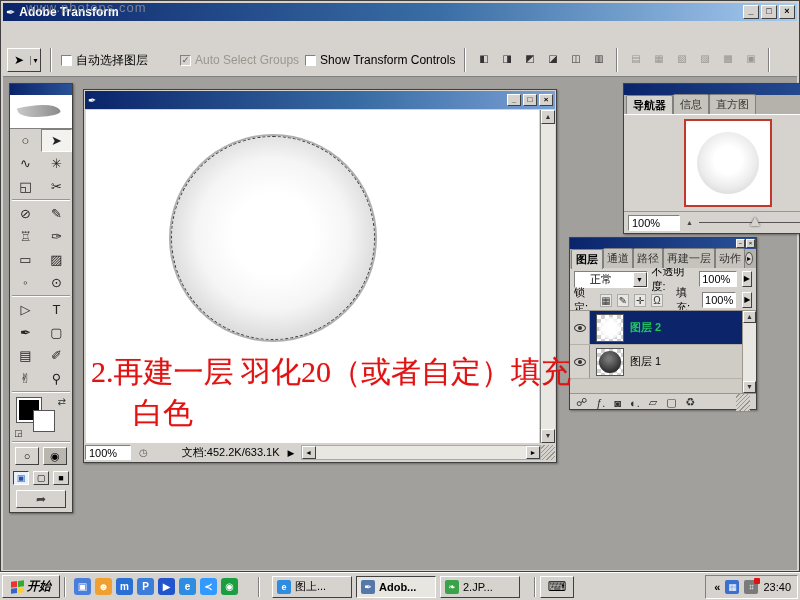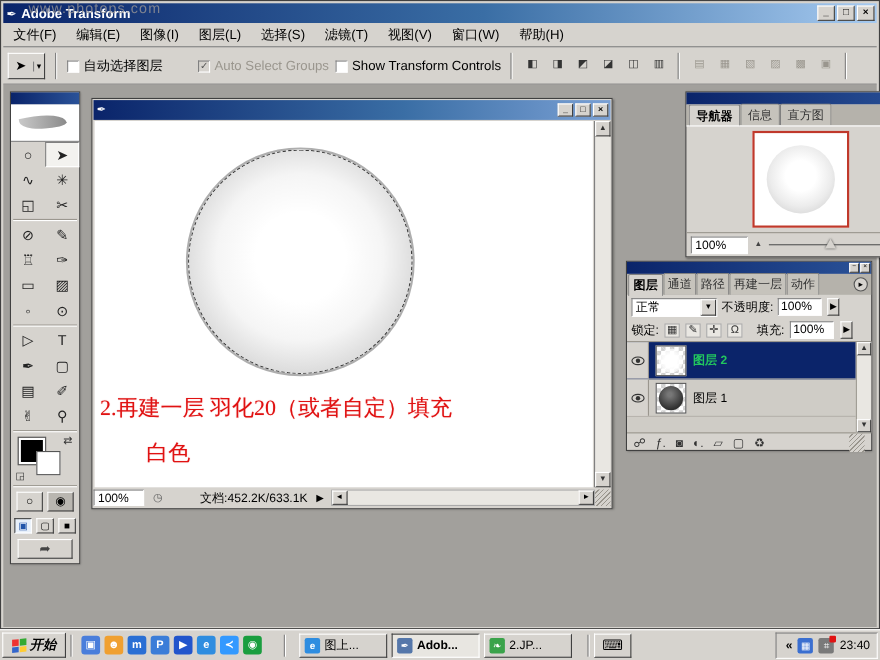--- a/index.html
+++ b/index.html
@@ -104,21 +104,21 @@
     background:radial-gradient(circle at 50% 45%,#fff 30%,#ececec 60%,#c6c6c6 100%);}
   .navfoot{height:22px;display:flex;align-items:center;gap:6px;padding:0 4px;border-top:1px solid #9a968e;}
   .navzoom{width:52px;height:16px;background:#fff;border:1px solid;border-color:#808080 #fff #fff #808080;font-size:11px;padding:1px 3px;}
   .mtn{font-size:7px;color:#444;} .mtn.big{font-size:10px;}
   .slider{flex:1;height:1px;background:#555;position:relative;}
   .sthumb{position:absolute;left:46%;top:-5px;width:0;height:0;border-left:5px solid transparent;
     border-right:5px solid transparent;border-bottom:9px solid #d6d3ce;filter:drop-shadow(0 0 1px #444);}
   
   .lrow1{display:flex;align-items:center;gap:4px;padding:2px 4px;height:22px;}
   .blendsel{width:78px;height:17px;background:#fff;border:1px solid;border-color:#808080 #fff #fff #808080;
-    font-size:11px;display:flex;align-items:center;padding-left:3px;}
+    font-size:11px;display:flex;align-items:center;padding-left:15px;}
   .blendsel .dd{margin-left:auto;width:14px;height:15px;background:#d6d3ce;border:1px solid;border-color:#fff #404040 #404040 #fff;font-size:7px;text-align:center;line-height:13px;}
   .plabel{font-size:11px;}
   .pctbox{width:40px;height:16px;background:#fff;border:1px solid;border-color:#808080 #fff #fff #808080;
     font-size:11px;padding:1px 2px;display:flex;align-items:center;}
   .pctarr{width:11px;height:16px;font-size:8px;line-height:14px;text-align:center;background:#d6d3ce;
     border:1px solid;border-color:#fff #404040 #404040 #fff;margin-left:1px;}
   .lockrow{display:flex;align-items:center;gap:5px;padding:0 4px;height:20px;font-size:11px;}
   .lockico{font-size:10px;color:#333;border:1px solid #aaa;width:14px;height:13px;line-height:11px;text-align:center;background:#e9e7e2;}
   .layerlist{position:relative;height:84px;background:#cfccc6;border-top:1px solid #9a968e;border-bottom:1px solid #9a968e;}
   .lrow{display:flex;align-items:center;height:34px;border-bottom:1px solid #b5b2ab;width:calc(100% - 14px);}
@@ -135,21 +135,21 @@
   .blob.white{background:radial-gradient(circle,#fff 35%,rgba(255,255,255,.65) 70%,rgba(255,255,255,0) 100%);}
   .blob.dark{background:radial-gradient(circle at 45% 35%,#777 10%,#2a2a2a 75%);}
   .lname{font-size:11px;}
   .lrow.sel .lname{font-weight:bold;}
   .lscroll{position:absolute;right:0;top:0;bottom:0;width:14px;background:#e9e7e2;border-left:1px solid #9a968e;
     display:flex;flex-direction:column;justify-content:space-between;}
   .lfoot{height:17px;display:flex;align-items:center;gap:9px;padding:0 6px;font-size:11px;color:#333;}
   .lfoot .grip{margin-left:auto;height:100%;}
   
   .annotation{position:absolute;left:90px;top:350px;z-index:60;color:#e01212;
-    font-family:"Liberation Serif","DejaVu Serif",serif;font-size:20px;line-height:41px;pointer-events:none;
+    font-family:"Liberation Serif","DejaVu Serif",serif;font-size:30px;line-height:41px;pointer-events:none;
     text-shadow:0 0 1px rgba(224,18,18,.4);}
   .annotation .l2{padding-left:42px;}
   
   .watermark{position:absolute;left:26px;top:0;z-index:30;color:#8f8f94;font-size:13px;
     letter-spacing:1px;opacity:.85;pointer-events:none;}
   
   .taskbar{position:absolute;left:0;right:0;bottom:0;height:28px;background:#d6d3ce;border-top:1px solid #fff;
     display:flex;align-items:center;padding:0 2px;gap:4px;}
   .startbtn{width:58px;height:23px;border:1px solid;border-color:#fff #404040 #404040 #fff;background:#d6d3ce;
     display:flex;align-items:center;justify-content:center;gap:3px;font-weight:bold;font-size:12px;font-style:italic;}
@@ -179,31 +179,20 @@
   <div class="titlebar">
     <span style="font-size:11px">✒</span>
     <span>Adobe Transform</span>
     <span class="winbtns">
       <span class="wbtn">_</span>
       <span class="wbtn">□</span>
       <span class="wbtn">×</span>
     </span>
   </div>
 
-  <div class="menubar">
-    <span class="menu-item">文件(F)</span>
-    <span class="menu-item">编辑(E)</span>
-    <span class="menu-item">图像(I)</span>
-    <span class="menu-item">图层(L)</span>
-    <span class="menu-item">选择(S)</span>
-    <span class="menu-item">滤镜(T)</span>
-    <span class="menu-item">视图(V)</span>
-    <span class="menu-item">窗口(W)</span>
-    <span class="menu-item">帮助(H)</span>
-  </div>
 
   <div class="optionsbar">
     <span class="toolpreset">
       <span class="g">➤</span>
       <span class="c">▾</span>
     </span>
     <span class="vsep"></span>
     <span class="cb">
       <span class="cbbox"></span>
       <span>自动选择图层</span>
@@ -338,21 +327,21 @@
     <div class="navfoot">
       <span class="navzoom">100%</span>
       <span class="mtn">▲</span>
       <span class="slider">
           <span class="sthumb"></span>
         </span>
       <span class="mtn big">▲▲</span>
     </div>
   </div>
 
-  <div class="palette" style="left:568px;top:236px;width:224px;height:173px;">
+  <div class="palette" style="left:568px;top:236px;width:188px;height:173px;">
     <div class="pmini">
       <span class="pbtn">−</span>
       <span class="pbtn">×</span>
     </div>
     <div class="tabs" style="padding-left:1px;">
       <span class="tab active" style="padding:2px 4px;">图层</span>
       <span class="tab" style="padding:2px 3px;">通道</span>
       <span class="tab" style="padding:2px 3px;">路径</span>
       <span class="tab" style="padding:2px 3px;">再建一层</span>
       <span class="tab" style="padding:2px 3px;">动作</span>

